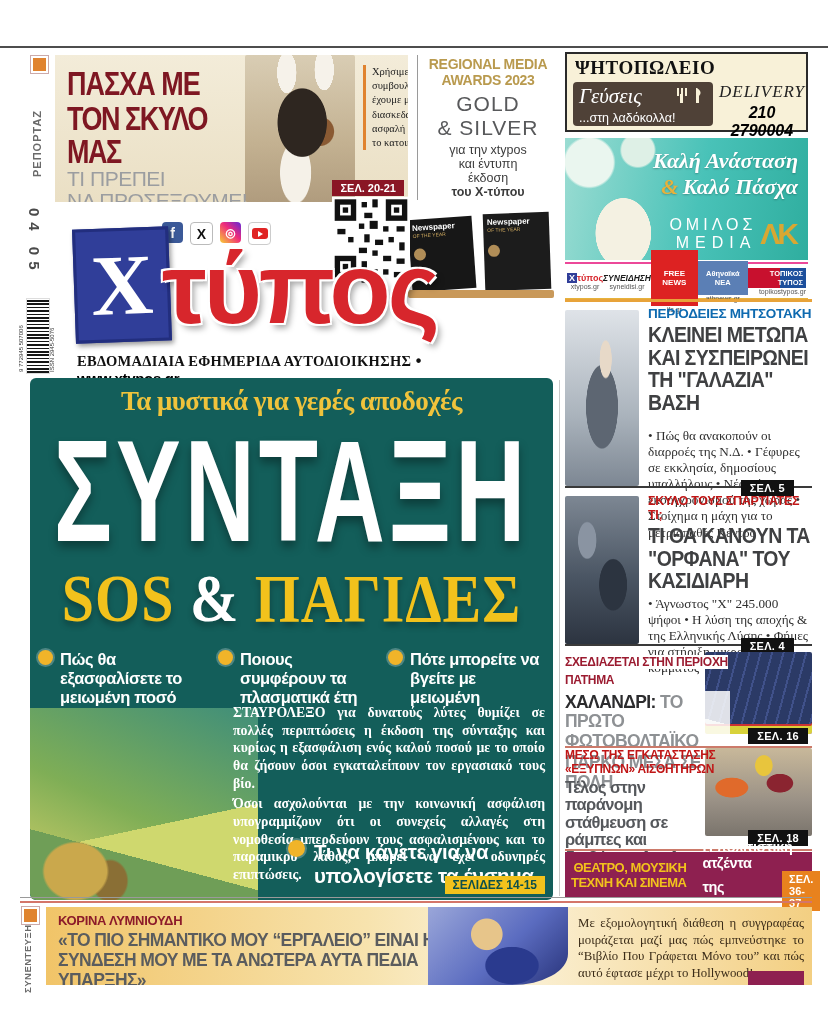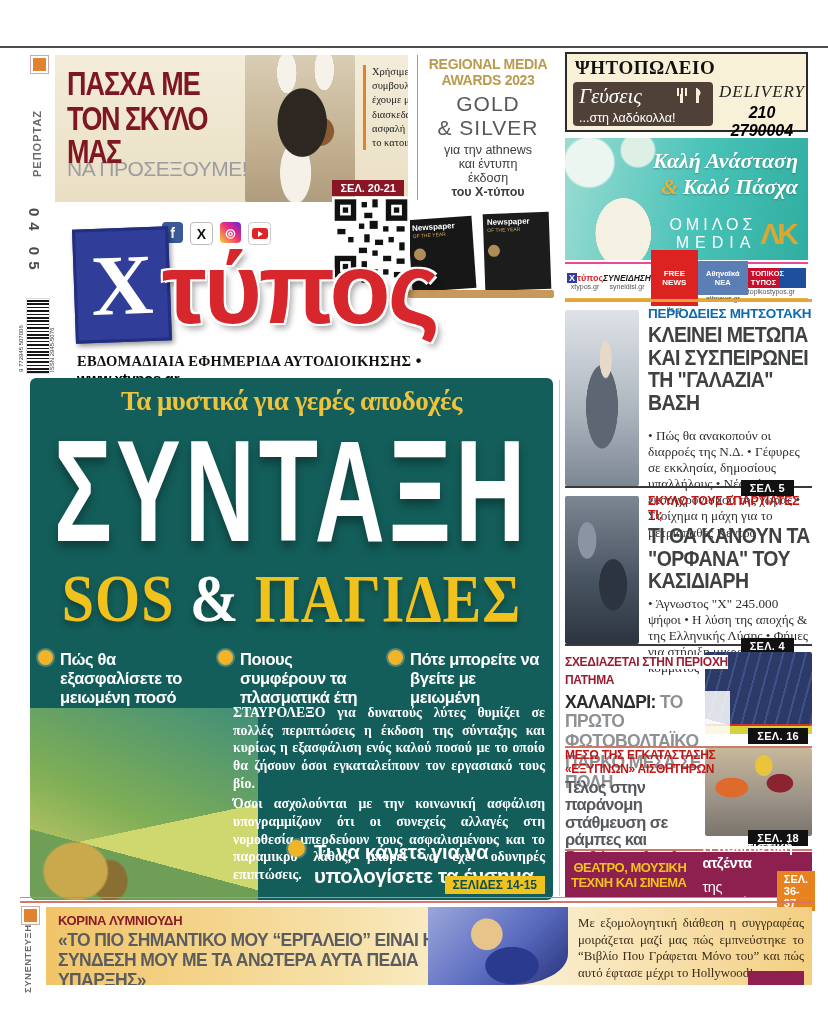--- a/index.html
+++ b/index.html
@@ -45,34 +45,35 @@
     <div class="abs photo" style="left:190px;top:0;width:110px;height:147px;background:
            radial-gradient(ellipse 16px 34px at 38% 12%, #f6f2ea 0 60%, transparent 61%),
            radial-gradient(ellipse 16px 34px at 72% 10%, #f6f2ea 0 60%, transparent 61%),
            radial-gradient(ellipse at 52% 46%, #2e2620 0 30%, transparent 31%),
            radial-gradient(ellipse at 46% 80%, #f5f1e8 0 18%, transparent 19%),
            radial-gradient(ellipse at 68% 52%, #8a5a33 0 13%, transparent 14%),
            linear-gradient(180deg,#d9cdb4,#c3b191 60%,#b09c7e);"></div>
     <div class="abs" style="left:12px;top:14px;width:185px;">
       <div style="font-weight:bold;font-size:27px;color:#7e1722;letter-spacing:-1px;line-height:1.0;transform:scaleY(1.2);transform-origin:left top;">ΠΑΣΧΑ ΜΕ</div>
       <div style="font-weight:bold;font-size:27px;color:#7e1722;letter-spacing:-1.5px;line-height:1.0;margin-top:8px;transform:scaleY(1.2);transform-origin:left top;">ΤΟΝ ΣΚΥΛΟ ΜΑΣ</div>
+      <div style="font-size:21px;color:#9b9da0;letter-spacing:-.5px;margin-top:10px;line-height:1.05;">ΤΙ ΠΡΕΠΕΙ</div>
       <div style="font-size:21px;color:#9b9da0;letter-spacing:-.5px;line-height:1.05;">ΝΑ ΠΡΟΣΕΞΟΥΜΕ!</div>
     </div>
     <div class="abs serif" style="left:308px;top:10px;width:88px;font-size:10.5px;line-height:1.35;color:#222;border-left:3px solid #e0832f;padding-left:6px;">Χρήσιμες συμβουλές ώστε να έχουμε μια διασκεδαστική και ασφαλή εμπειρία με το κατοικίδιό μας.</div>
     <div class="abs badge-red" style="right:4px;bottom:6px;">ΣΕΛ. 20-21</div>
   </div>
 
   <div class="abs" style="left:417px;top:55px;width:1px;height:145px;background:#9a9a9a;"></div>
 
   <div class="abs" style="left:424px;top:56px;width:128px;text-align:center;">
     <div style="font-weight:bold;font-size:14px;color:#b99a4e;letter-spacing:-.3px;">REGIONAL MEDIA</div>
     <div style="font-weight:bold;font-size:14px;color:#b99a4e;letter-spacing:-.3px;">AWARDS 2023</div>
     <div style="font-size:21px;color:#58595b;margin-top:4px;letter-spacing:1px;">GOLD</div>
     <div style="font-size:21px;color:#58595b;letter-spacing:1px;">&amp; SILVER</div>
-    <div style="font-size:12.5px;color:#3c3c3c;margin-top:3px;">για την athnews</div>
+    <div style="font-size:12.5px;color:#3c3c3c;margin-top:3px;">για την xtypos</div>
     <div style="font-size:12.5px;color:#3c3c3c;">και έντυπη</div>
     <div style="font-size:12.5px;color:#3c3c3c;">έκδοση</div>
     <div style="font-size:12.5px;color:#3c3c3c;font-weight:bold;">του Χ-τύπου</div>
   </div>
 
   <div class="abs" style="left:408px;top:210px;width:146px;height:92px;">
     <div class="abs" style="left:2px;top:8px;width:64px;height:72px;background:#171717;transform:rotate(-4deg);color:#fff;padding:4px;box-sizing:border-box;">
       <div style="font-size:8px;font-weight:bold;">Newspaper</div>
       <div style="font-size:5px;color:#cda85e;">OF THE YEAR</div>
       <div style="width:12px;height:12px;border-radius:50%;background:#b08d57;margin-top:10px;"></div>
@@ -135,21 +136,21 @@
       <div style="font-size:7px;color:#555;">syneidisi.gr</div>
     </div>
     <div style="text-align:center;">
       <div style="font-size:8px;font-weight:bold;color:#fff;background:#d22;padding:19px 3px;">FREE NEWS</div>
       <div style="font-size:7px;color:#555;">ifs.gr</div>
     </div>
     <div style="text-align:center;">
       <div style="font-size:7.5px;font-weight:bold;color:#fff;background:#5b7fb5;padding:8px 3px;">Αθηναϊκά ΝΕΑ</div>
       <div style="font-size:7px;color:#555;">athnews.gr</div>
     </div>
-    <div style="text-align:left;">
+    <div style="text-align:right;">
       <div style="font-size:7.5px;font-weight:bold;color:#fff;background:linear-gradient(90deg,#c8102e 0 55%,#1d4f9c 55%);padding:1px 3px;">ΤΟΠΙΚΟΣ ΤΥΠΟΣ</div>
       <div style="font-size:7px;color:#555;">topikostypos.gr</div>
     </div>
   </div>
 
   <div class="abs vtext-cw" style="left:26px;top:208px;height:90px;font-size:15px;font-weight:bold;color:#4a4a4a;letter-spacing:6px;">04  05</div>
   <div class="abs" style="left:26px;top:298px;width:22px;height:74px;background:repeating-linear-gradient(0deg,#161616 0 1.6px,#fff 1.6px 3.4px);border:1px solid #ddd;"></div>
   <div class="abs vtext" style="left:49px;top:298px;height:74px;font-size:6px;color:#333;">ISSN 2945-5076</div>
   <div class="abs vtext" style="left:18px;top:298px;height:74px;font-size:6px;color:#333;">9 772945 507006</div>
 
@@ -323,21 +324,21 @@
 
   <div class="abs" style="left:565px;top:852px;width:247px;height:46px;background:#8e2050;display:flex;align-items:center;padding:0 6px;box-sizing:border-box;gap:8px;">
     <div style="text-align:right;flex:0 0 auto;">
       <div style="color:#f2c21c;font-weight:bold;font-size:13px;letter-spacing:-.5px;">ΘΕΑΤΡΟ, ΜΟΥΣΙΚΗ</div>
       <div style="color:#f2c21c;font-weight:bold;font-size:13px;letter-spacing:-.5px;">ΤΕΧΝΗ ΚΑΙ ΣΙΝΕΜΑ</div>
     </div>
     <div style="width:2px;height:34px;background:#e8b13a;"></div>
     <div>
       <div style="color:#fff;font-size:14.5px;font-weight:bold;letter-spacing:-.3px;">Η πολιτιστική ατζέντα</div>
       <div style="display:flex;align-items:flex-end;gap:6px;">
-        <span style="color:#fff;font-size:14.5px;font-weight:normal;letter-spacing:-.3px;">της εβδομάδας</span>
+        <span style="color:#fff;font-size:14.5px;font-weight:bold;letter-spacing:-.3px;">της εβδομάδας</span>
         <span class="badge-orange">ΣΕΛ. 36-37</span>
       </div>
     </div>
   </div>
 
   <div class="abs" style="left:20px;top:897px;width:792px;height:1px;background:#9a9a9a;"></div>
   <div class="abs" style="left:20px;top:901px;width:792px;height:2px;background:#d4766a;"></div>
 
   <div class="abs" style="left:22px;top:907px;width:18px;height:86px;">
     <div style="width:13px;height:13px;background:#e0832f;border:2px solid #fff;outline:1px solid #caa;"></div>

